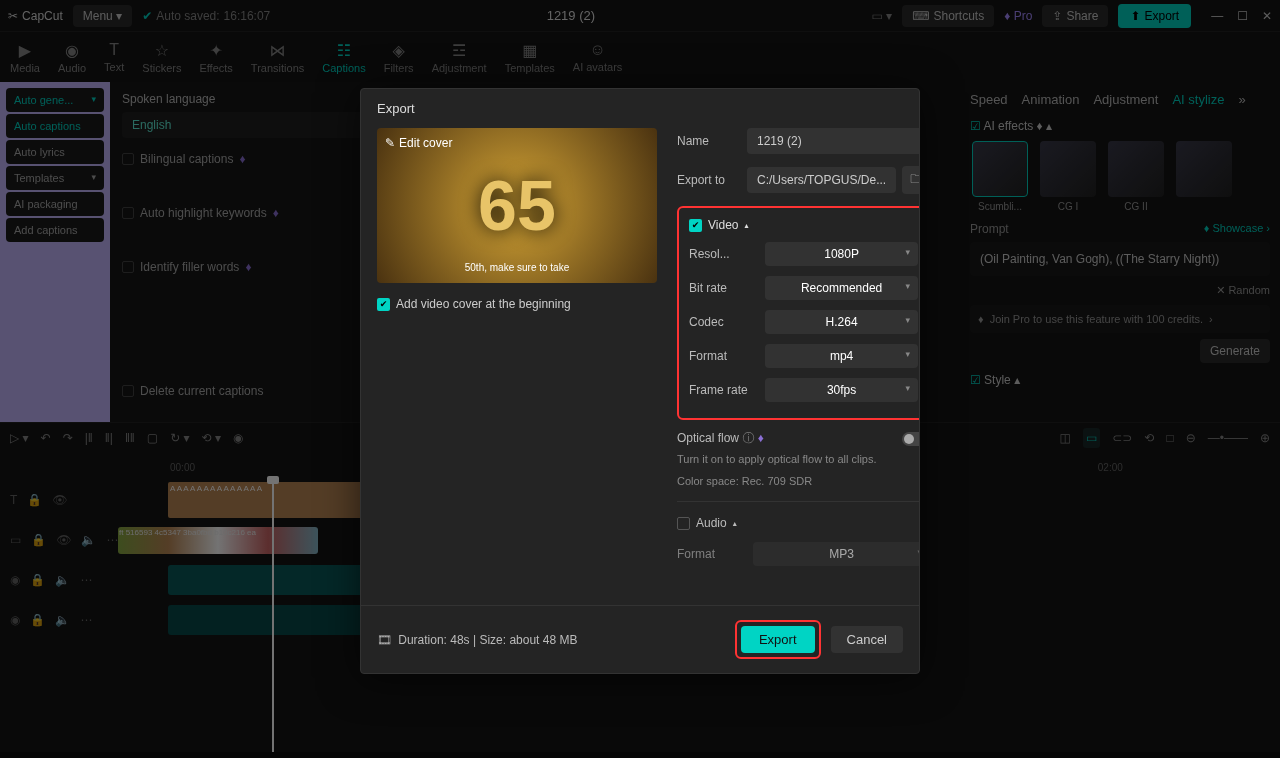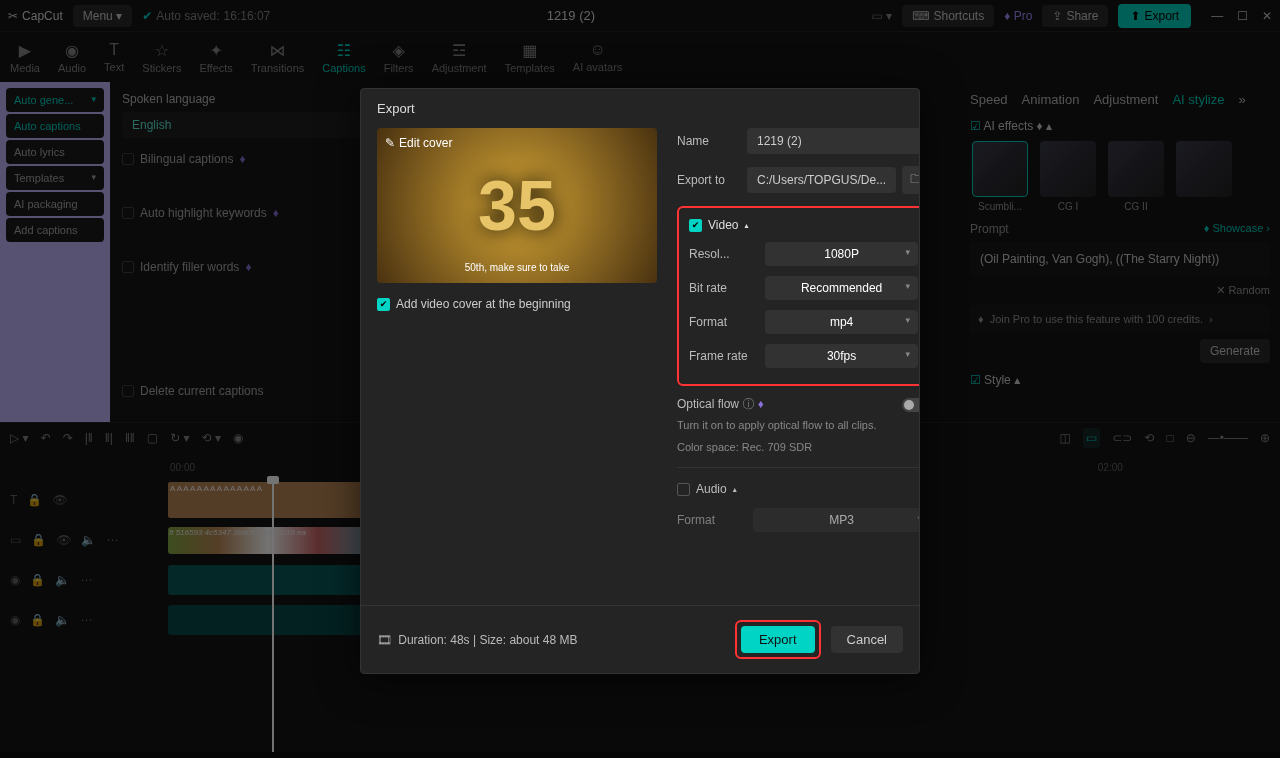--- a/index.html
+++ b/index.html
@@ -53,21 +53,21 @@
 .random-row { text-align: right; color: #999; margin-top: 8px; font-size: 11px; }
 .pro-note { background: #1a1a1a; padding: 8px; font-size: 11px; color: #999; margin-top: 8px; border-radius: 4px; display: flex; align-items: center; gap: 6px; }
 .generate-btn { float: right; background: #2a2a2a; padding: 5px 10px; border-radius: 4px; color: #ccc; margin-top: 6px; }
 
 
 .timeline-toolbar { height: 30px; background: #141414; display: flex; align-items: center; padding: 0 10px; gap: 12px; color: #888; border-top: 1px solid #222; }
 .timeline { background: #141414; height: 300px; padding: 10px; position: relative; }
 .timeline .ruler { height: 20px; color: #666; font-size: 10px; padding-left: 160px; }
 .timeline .track-row { height: 36px; display: flex; align-items: center; gap: 8px; margin-bottom: 4px; }
 .timeline .track-icons { width: 100px; display: flex; gap: 10px; color: #666; font-size: 12px; }
-.timeline .clip-strip { height: 27px; background: linear-gradient(90deg, #c94, #a73, #c94); width: 200px; border-radius: 3px; margin-left: 50px; font-size: 9px; color: #fff; overflow: hidden; font-style: italic; }
+.timeline .clip-strip { height: 27px; background: linear-gradient(90deg, #c94, #a73, #c94); width: 200px; border-radius: 3px; font-size: 9px; color: #fff; overflow: hidden; }
 .timeline .text-strip { height: 36px; background: #b85; width: 200px; margin-left: 50px; border-radius: 2px; font-size: 8px; overflow: hidden; color: #fff; padding: 2px; }
 .timeline .audio-strip { height: 30px; background: linear-gradient(90deg, #0a5a5a, #0a5a5a); width: 200px; margin-left: 50px; border-radius: 3px; }
 .timeline .audio-strip2 { height: 30px; background: #084a4a; width: 400px; margin-left: 50px; border-radius: 3px; }
 .timeline .playhead { position: absolute; left: 272px; top: 30px; bottom: 0; width: 2px; background: #fff; }
 .timeline .playhead::before { content: ""; position: absolute; top: -6px; left: -5px; width: 12px; height: 8px; background: #fff; border-radius: 2px; }
 
 
 .backdrop { position: absolute; inset: 0; background: rgba(0,0,0,0.55); }
 
 
@@ -329,21 +329,21 @@
 </div>
 
 <div class="backdrop"></div>
 
 <div class="modal">
   <div class="modal-title">Export</div>
   <div class="modal-body">
     <div class="modal-left">
       <div class="cover">
         <div class="edit-cover">✎ <span>Edit cover</span></div>
-        <div class="nums">35</div>
+        <div class="nums">65</div>
         <div class="sub">50th, make sure to take</div>
       </div>
       <div class="add-cover">
         <span class="cb">✔</span>
         <span>Add video cover at the beginning</span>
       </div>
     </div>
 
     <div class="modal-right">
 
@@ -365,20 +365,24 @@
         </div>
         <div class="sec-row">
             <div class="slab">Resol...</div>
             <div class="sval">1080P</div>
           </div>
         <div class="sec-row">
             <div class="slab">Bit rate</div>
             <div class="sval">Recommended</div>
           </div>
         <div class="sec-row">
+            <div class="slab">Codec</div>
+            <div class="sval">H.264</div>
+          </div>
+        <div class="sec-row">
             <div class="slab">Format</div>
             <div class="sval">mp4</div>
           </div>
         <div class="sec-row">
             <div class="slab">Frame rate</div>
             <div class="sval">30fps</div>
           </div>
       </div>
 
       <div class="optflow-row">

